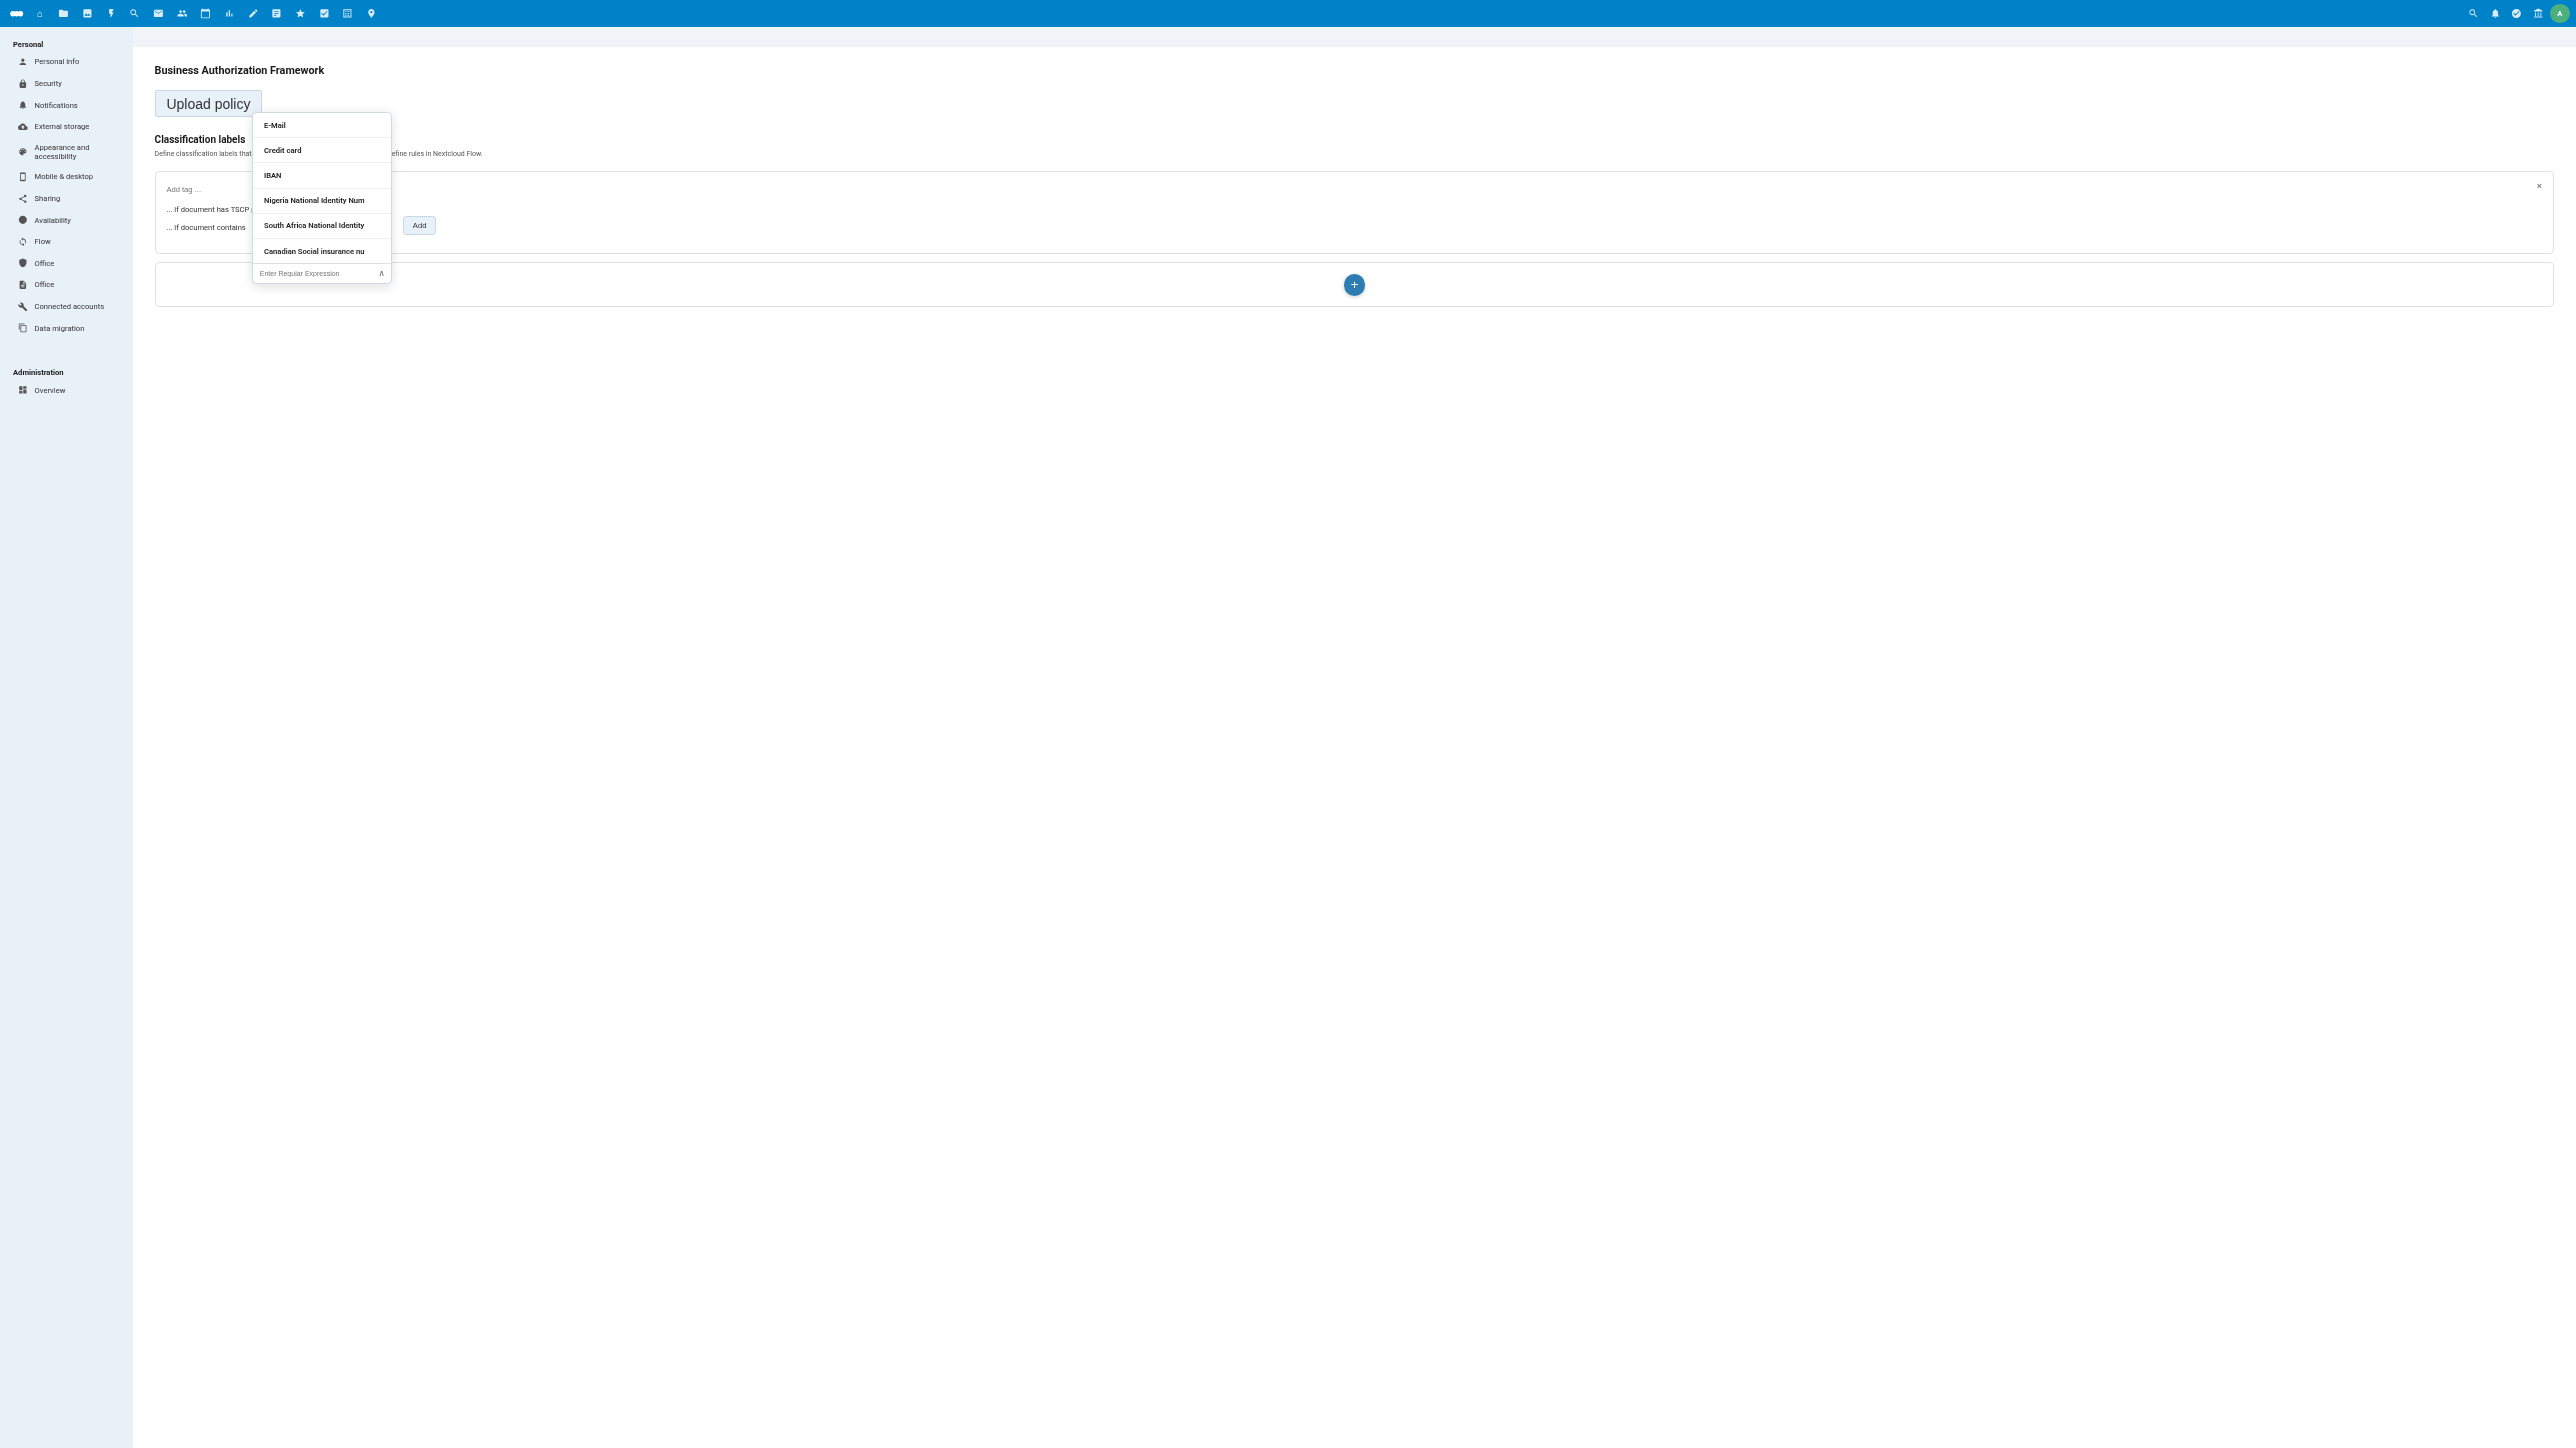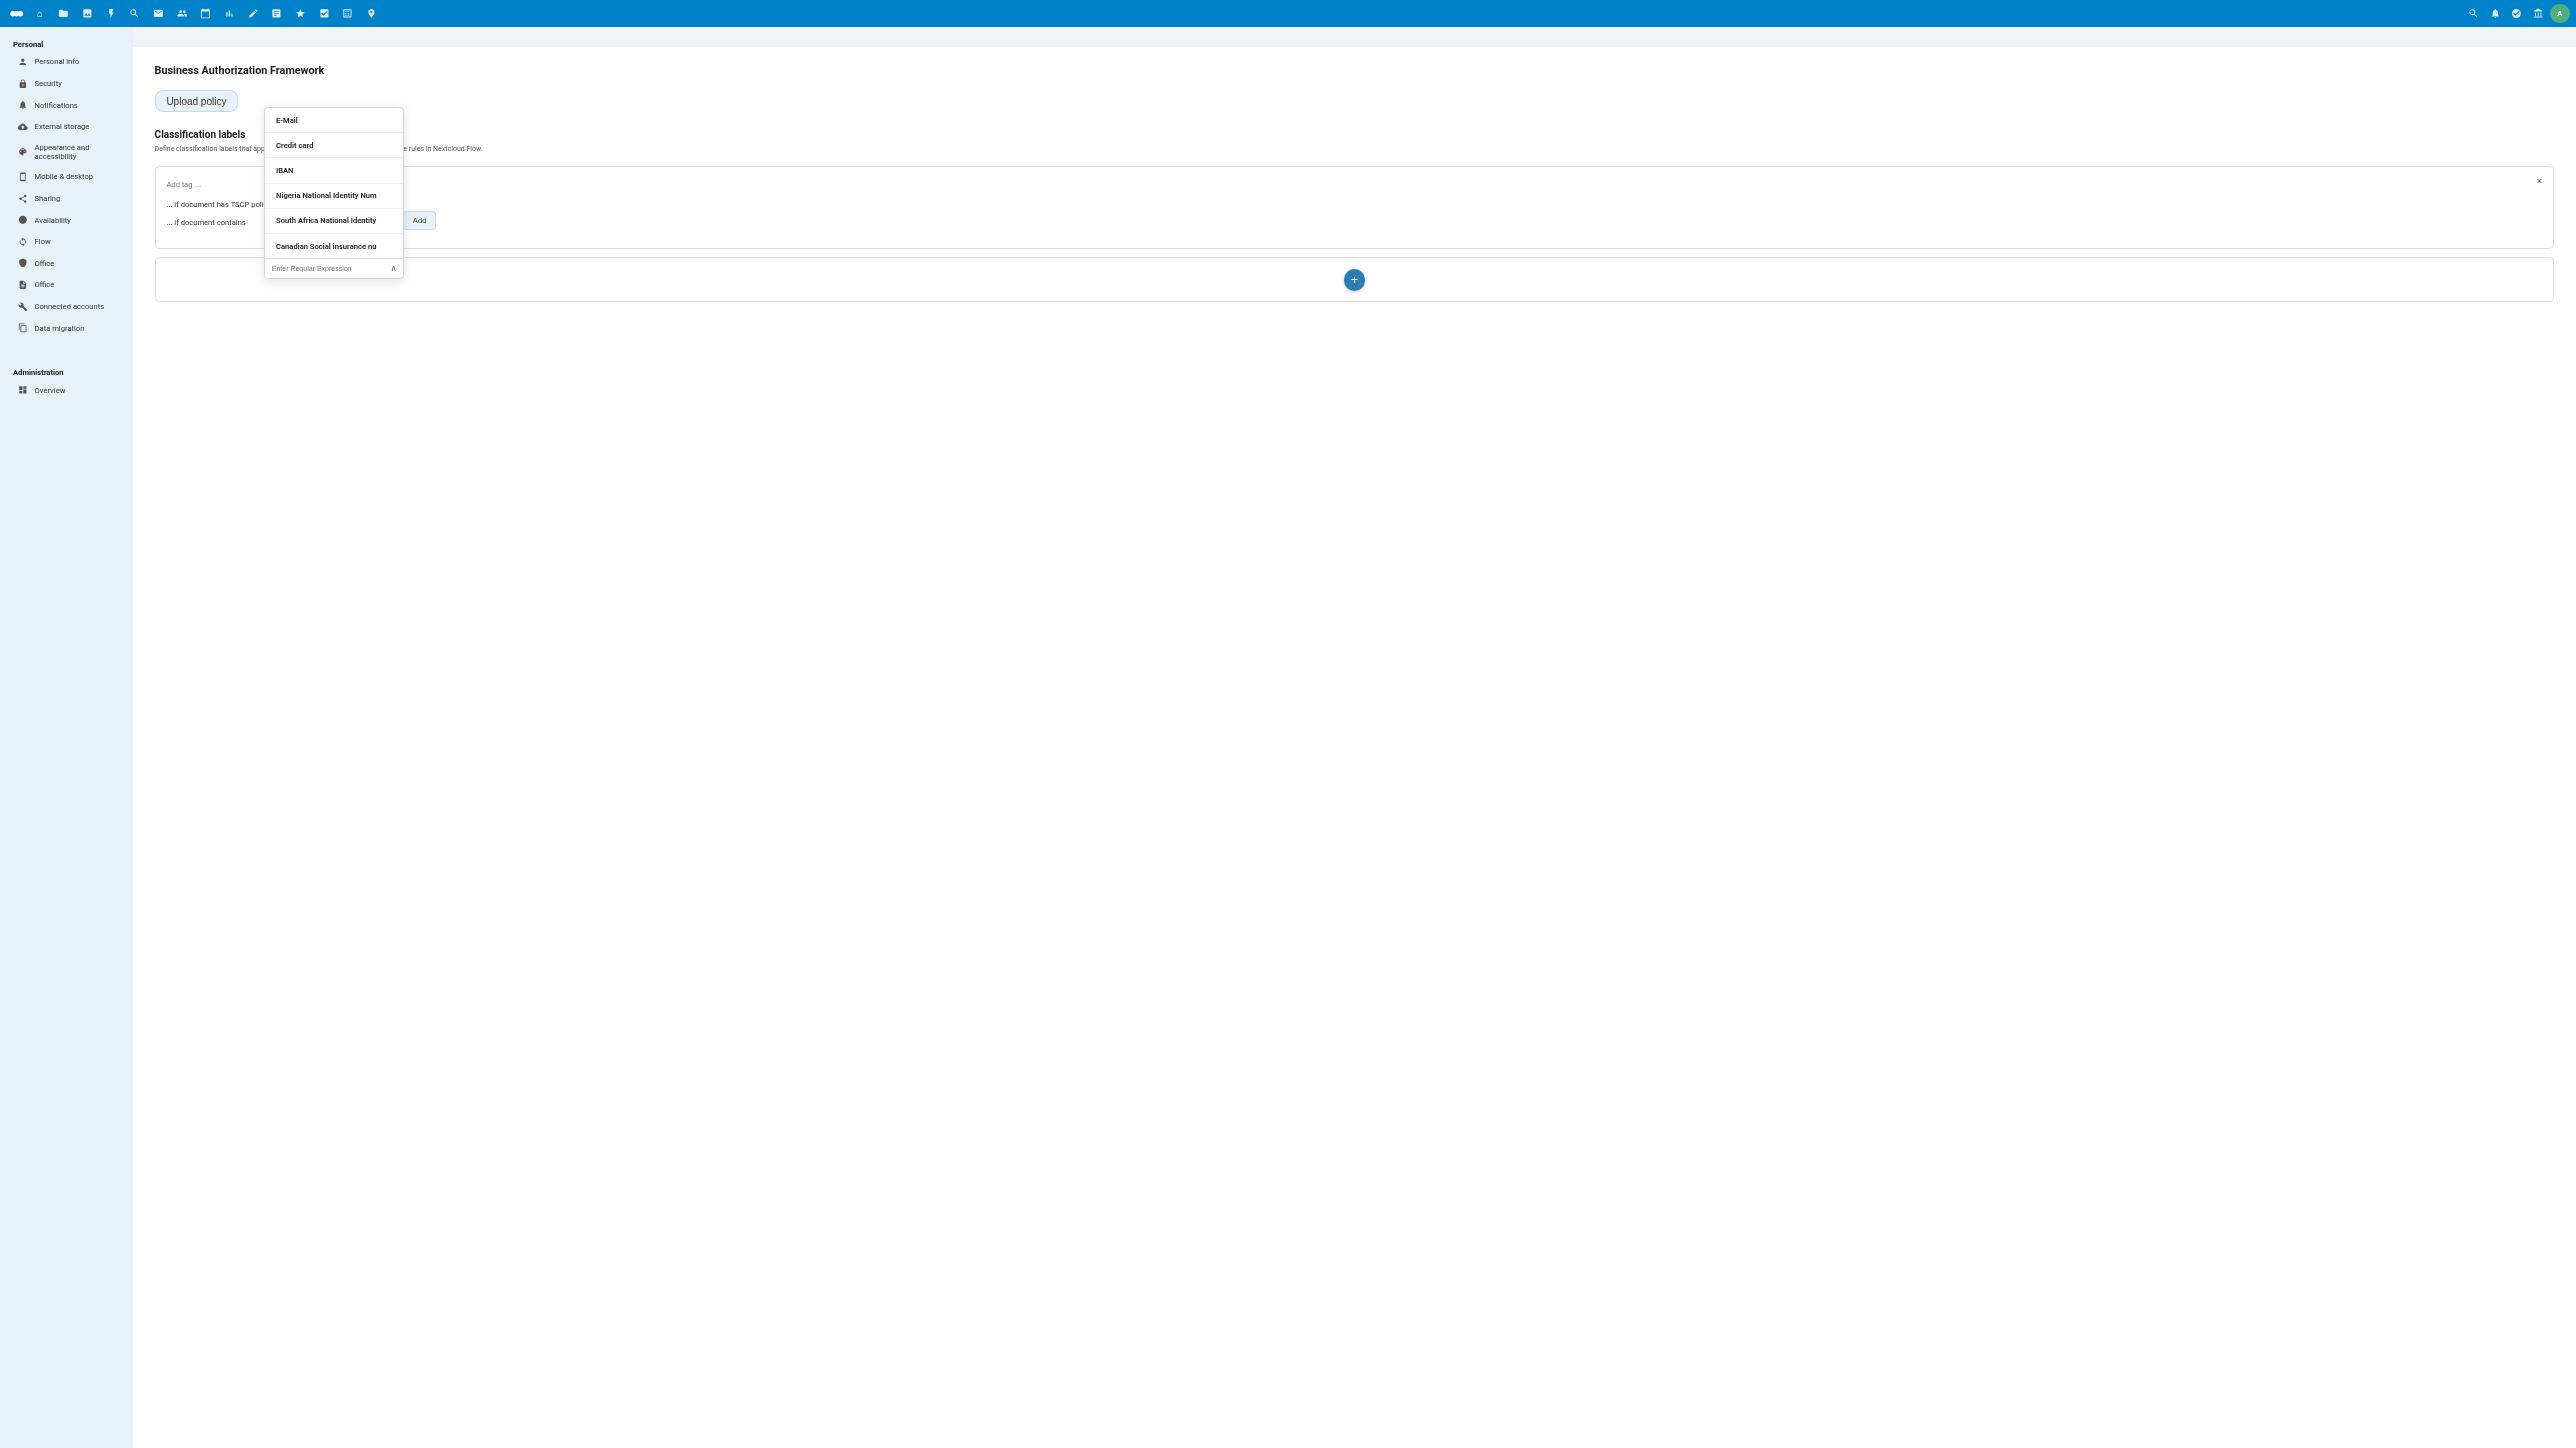--- a/index.html
+++ b/index.html
@@ -73,23 +73,23 @@
     .page-title {
       font-size: 10.8px;
       font-weight: 700;
       color: #1a1a1a;
       margin-bottom: 13px;
     }
 
     .upload-policy-btn {
       background: #e8f0f8;
       border: 0.5px solid #c8d8e8;
-      border-radius: 8px;
+      border-radius: 2px;
       padding: 4.3px 10.8px;
-      font-size: 10px;
+      font-size: 14px;
       font-weight: 500;
       color: #333;
       cursor: pointer;
       margin-bottom: 17.3px;
       display: inline-block;
     }
 
     .section-title {
       font-size: 10px;
       font-weight: 700;
@@ -153,21 +153,21 @@
     }
 
     
     .dropdown-container {
       position: relative;
       display: inline-block;
     }
     .dropdown-menu {
       position: absolute;
       top: -108px;
-      left: 12px;
+      left: 0;
       z-index: 100;
       background: white;
       border: 0.5px solid #d0d8e0;
       border-radius: 4.3px;
       box-shadow: 0 2.2px 10.8px rgba(0,0,0,0.12);
       width: 140px;
       overflow: hidden;
     }
     .dropdown-items-list {
       max-height: 194px;

